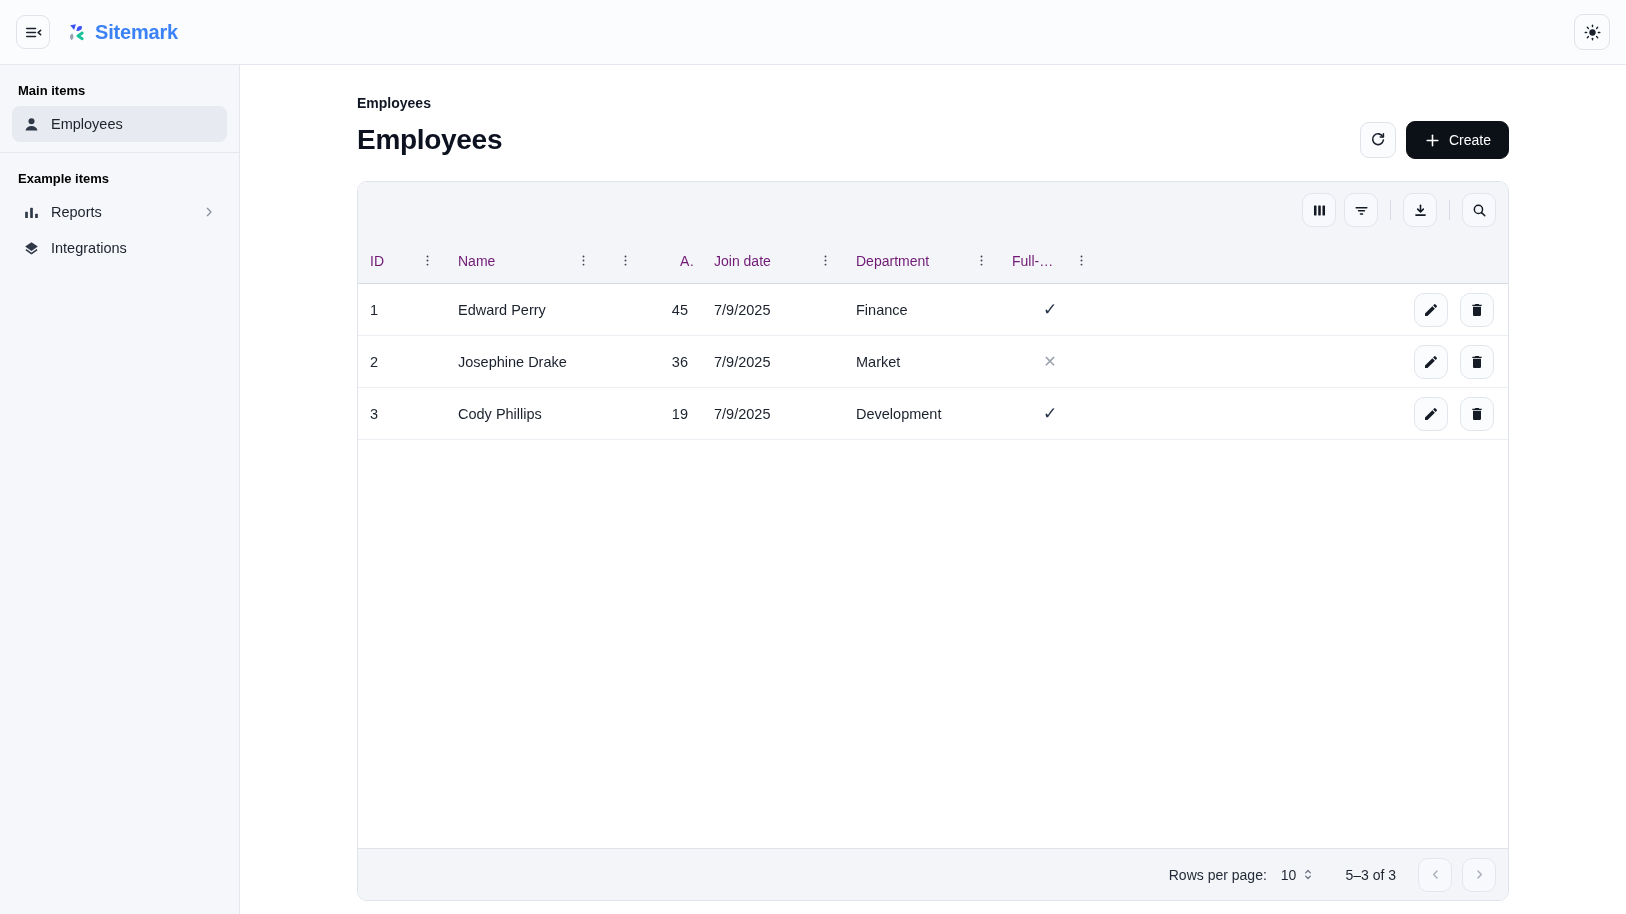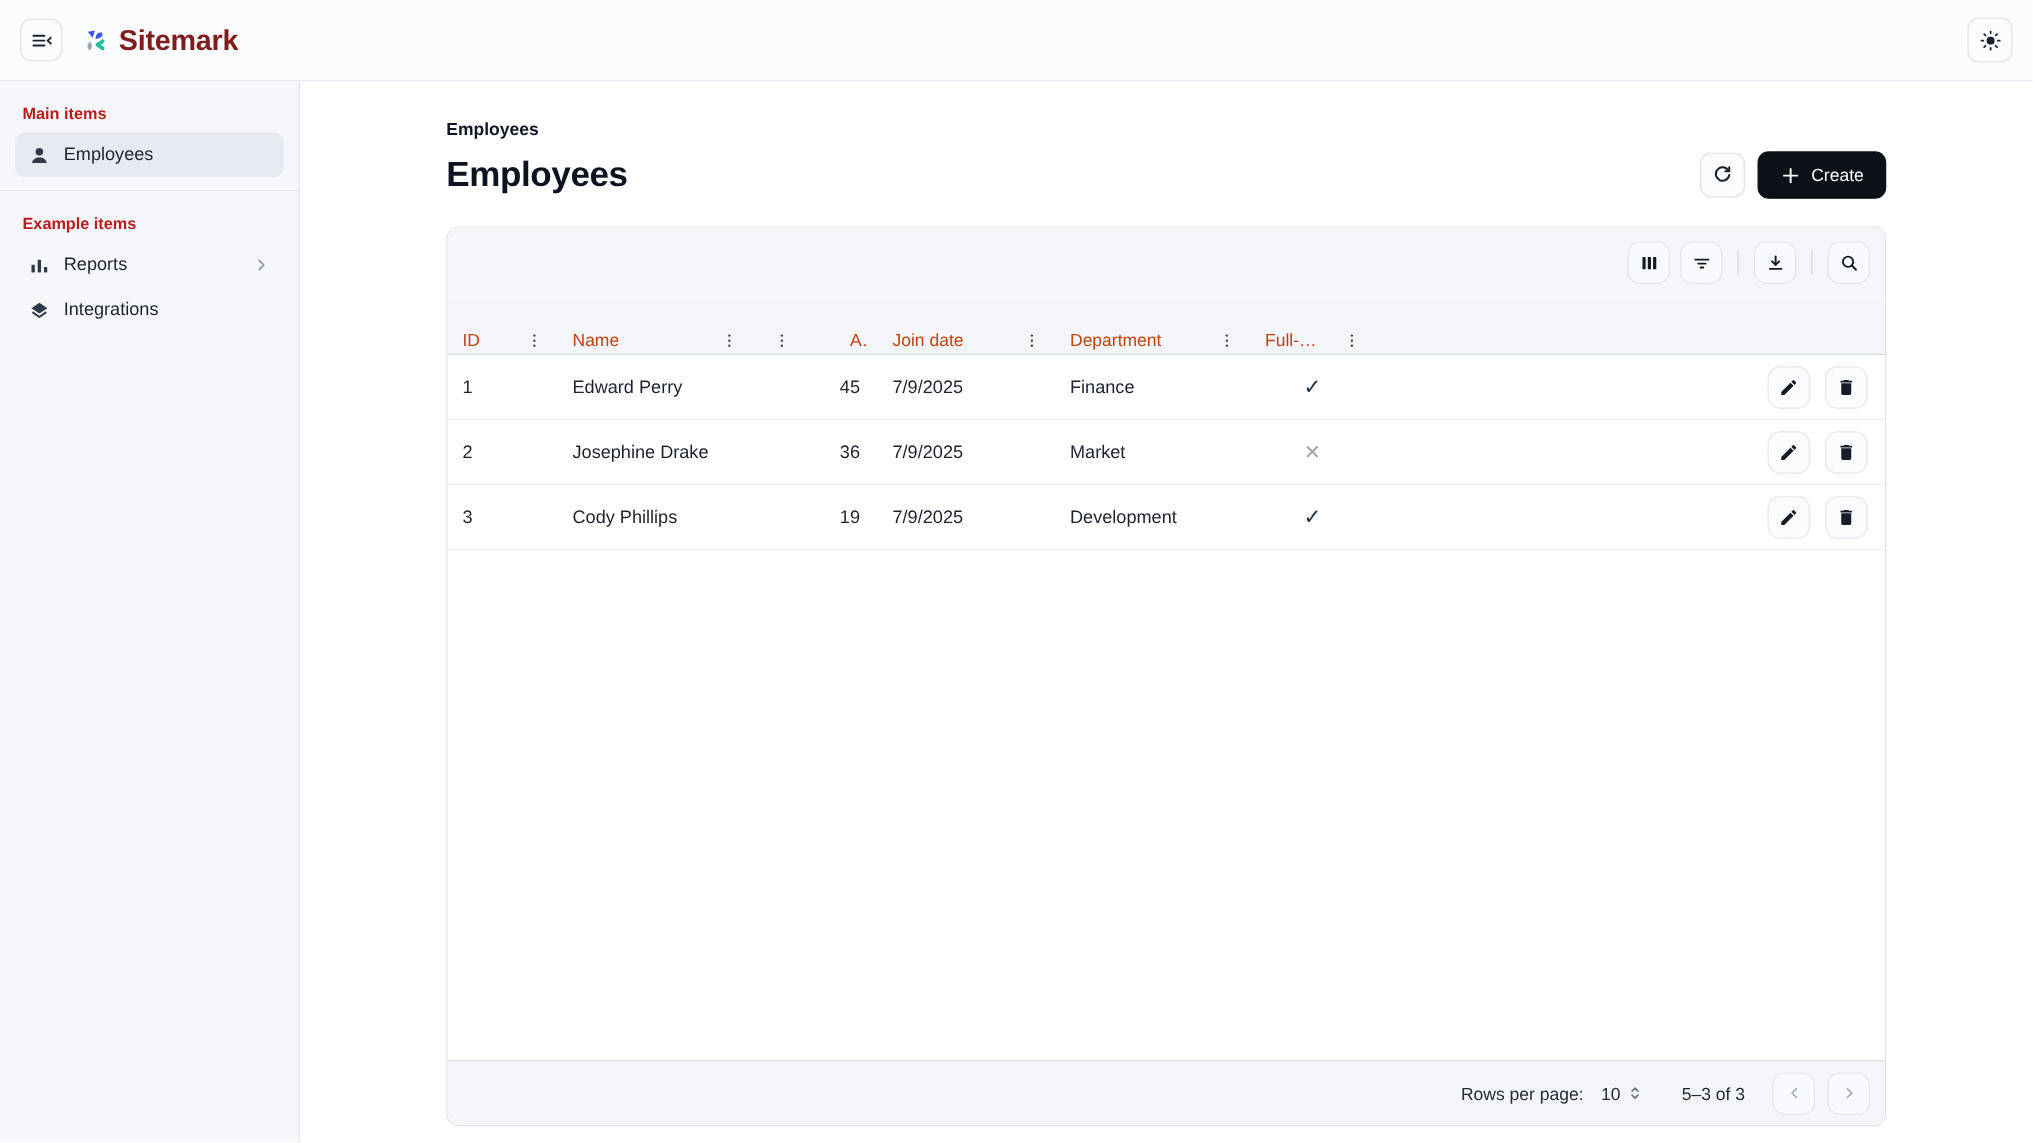--- a/index.html
+++ b/index.html
@@ -16,29 +16,29 @@
     height:65px; background:#fbfcfe; border-bottom:1px solid #e4e7ee;
     display:flex; align-items:center; justify-content:space-between; padding:0 16px;
   }
   .topbar-left { display:flex; align-items:center; gap:14px; }
   .icon-btn {
     width:34px; height:34px; border-radius:9px; border:1px solid #dfe3ea;
     background:#fbfcfe; color:#1a202c; display:flex; align-items:center;
     justify-content:center; cursor:pointer; padding:0;
   }
   .logo { display:flex; align-items:center; gap:8px; cursor:pointer; }
-  .logo-text { font-size:23px; font-weight:700; color:#7f1d1d; letter-spacing:-0.2px; }
+  .logo-text { font-size:20px; font-weight:700; color:#3b82f6; letter-spacing:-0.2px; }
 
   
   .app-body { display:flex; height:849px; }
   .sidebar {
     width:240px; background:#f6f7fa; border-right:1px solid #e4e7ee;
     padding:10px 12px; flex-shrink:0;
   }
-  .section-header { font-size:13px; font-weight:600; color:#b91c1c; padding:8px 6px 8px; }
+  .section-header { font-size:13px; font-weight:600; color:#000000; padding:8px 6px 8px; }
   .nav-item {
     display:flex; align-items:center; gap:10px; height:36px; padding:0 10px;
     border-radius:8px; font-size:14.5px; color:#1c222e; cursor:pointer;
   }
   .nav-item.selected { background:#e8eaf1; }
   .nav-item .nicon { color:#2f3948; display:flex; }
   .nav-chevron { margin-left:auto; color:#8b93a1; display:flex; }
   .sidebar hr { border:0; border-top:1px solid #e4e7ee; margin:10px -12px; }
 
   .main { flex:1; background:#ffffff; padding:30px 117px 0; overflow:hidden; }
@@ -64,22 +64,22 @@
     justify-content:flex-end; gap:8px; padding:0 12px; flex-shrink:0;
   }
   .tool-btn {
     width:34px; height:34px; border-radius:10px; border:1px solid #e2e5ec;
     background:#f8f9fc; color:#141a24; display:flex; align-items:center;
     justify-content:center; cursor:pointer; padding:0;
   }
   .tool-divider { width:1px; height:20px; background:#d9dce4; margin:0 4px; }
 
   .grid-header {
-    display:flex; align-items:flex-end; height:46px; background:#f4f5f9;
-    border-bottom:1px solid #d6dae2; font-size:14px; font-weight:500; color:#c2410c; flex-shrink:0;
+    display:flex; align-items:center; height:46px; background:#f4f5f9;
+    border-bottom:1px solid #d6dae2; font-size:14px; font-weight:500; color:#701a75; flex-shrink:0;
   }
   .hcell { display:flex; align-items:center; padding:0 8px 0 12px; gap:4px; }
   .hcell .hlabel { white-space:nowrap; overflow:hidden; text-overflow:ellipsis; }
   .hcell.between { justify-content:space-between; }
   .hcell.num { justify-content:flex-start; }
   .hcell.num .hlabel { margin-left:auto; padding-right:4px; }
   .kebab {
     width:22px; height:22px; border:0; background:transparent; border-radius:50%;
     color:#3a4250; display:flex; align-items:center; justify-content:center;
     cursor:pointer; padding:0; flex-shrink:0;

